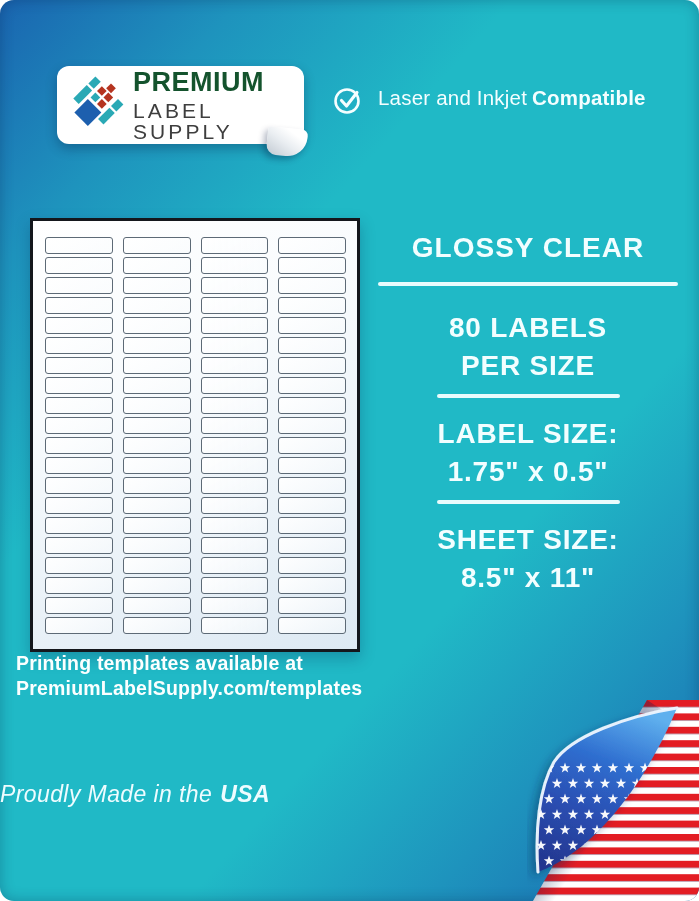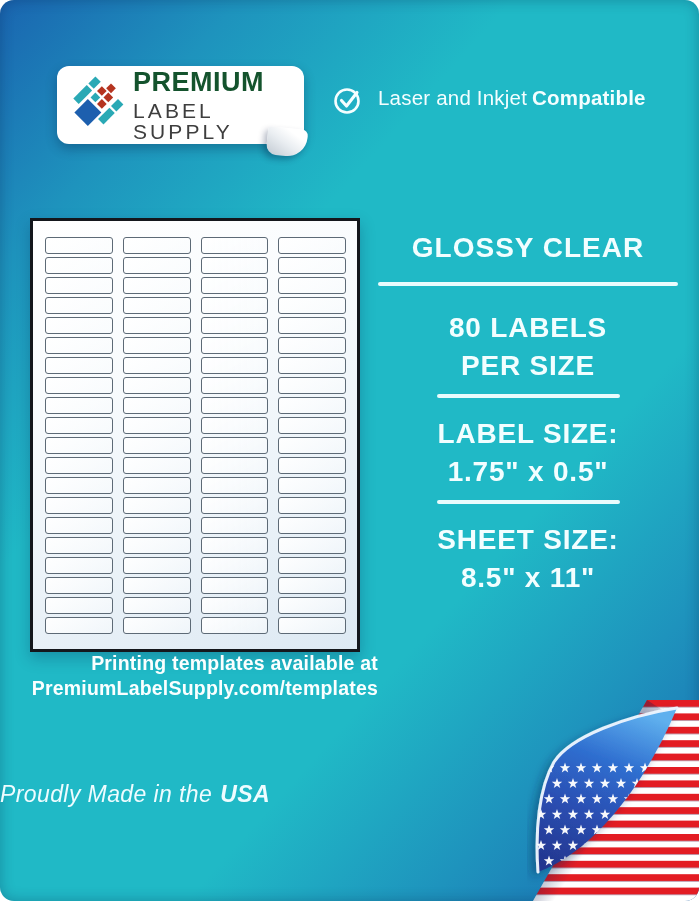--- a/index.html
+++ b/index.html
@@ -52,22 +52,22 @@
     grid-template-columns:repeat(4,1fr);
     grid-auto-rows:1fr;
     column-gap:10px;row-gap:3px;
   }
   .label-cell{
     border:1px solid #5d6a76;border-radius:3px;
     background:linear-gradient(150deg,rgba(255,255,255,.96) 0%,rgba(248,251,253,.55) 100%);
   }
   
   .templates-note{
-    position:absolute;left:6px;top:651px;width:372px;
-    text-align:right;color:#fbffff;font-size:19.5px;font-weight:700;line-height:25px;
+    position:absolute;left:16px;top:651px;width:372px;
+    text-align:left;color:#fbffff;font-size:19.5px;font-weight:700;line-height:25px;
     letter-spacing:.2px;
   }
   
   .specs{
     position:absolute;left:374px;top:228px;width:308px;
     text-align:center;color:var(--text-white,#f2feff);
   }
   .spec-title{font-size:28px;font-weight:800;line-height:39px;letter-spacing:1px;}
   .spec-line{font-size:28px;font-weight:800;line-height:38px;letter-spacing:.8px;}
   .divider{height:4px;border-radius:2px;background:#e9fbfc;margin:0 auto;}

